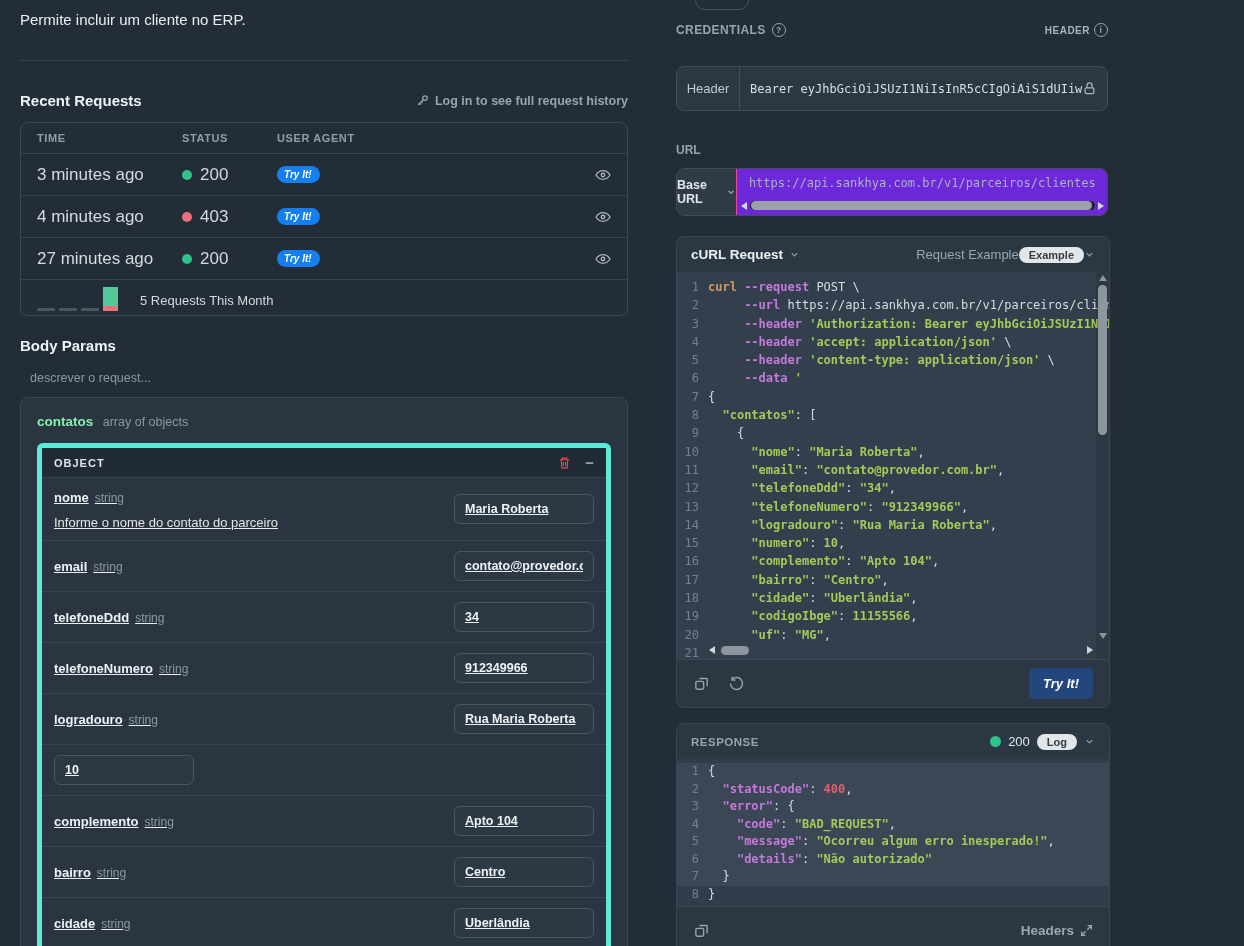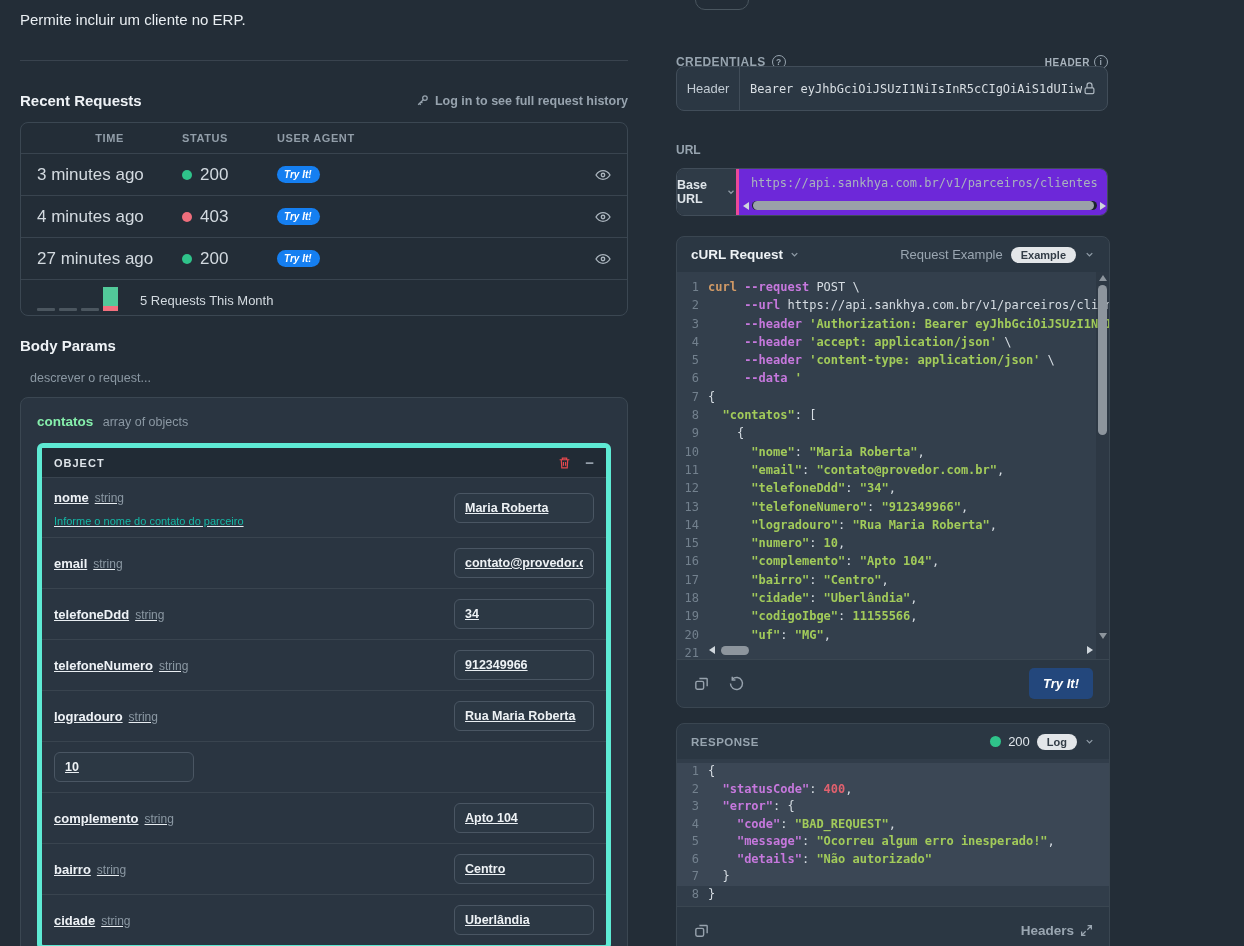--- a/index.html
+++ b/index.html
@@ -9,21 +9,21 @@
   
   .left-col{position:absolute;left:20px;top:0;width:608px;}
   .desc{position:absolute;top:11px;left:0;font-size:15px;color:#e9eef2;}
   .divider{position:absolute;top:60px;left:0;width:608px;border:none;border-top:1px solid #39434e;margin:0;}
   .rr-head{position:absolute;top:92px;left:0;width:608px;display:flex;justify-content:space-between;align-items:center;}
   .rr-head h2{margin:0;font-size:15px;font-weight:bold;color:#eef2f6;}
   .login-link{display:flex;align-items:center;gap:6px;color:#97a3ae;font-size:12.5px;font-weight:bold;cursor:pointer;}
   .rr-table{position:absolute;top:122px;left:0;width:606px;border:1px solid #3b4752;border-radius:8px;}
   .rr-row{display:flex;align-items:center;height:41px;border-top:1px solid #39444f;}
   .rr-header{height:30px;border-top:none;}
-  .rr-header span{font-size:11px;font-weight:bold;letter-spacing:.6px;color:#929ea9;text-align:center;}
+  .rr-header span{font-size:11px;font-weight:bold;letter-spacing:.6px;color:#929ea9;}
   .c-time{width:145px;padding-left:16px;}
   .c-status{width:95px;display:flex;align-items:center;gap:8px;}
   .c-agent{flex:1;display:flex;align-items:center;}
   .cell-text{font-size:17px;color:#d3dae0;}
   .dot{width:10px;height:10px;border-radius:50%;display:inline-block;}
   .try-badge{display:inline-block;background:#157ff1;color:#fff;font-size:10px;font-weight:bold;font-style:italic;
              padding:3px 8px 3px 7px;border-radius:10px;}
   .eye-btn{margin-left:auto;margin-right:16px;color:#aab4bd;cursor:pointer;display:flex;}
   .rr-footer{display:flex;align-items:flex-end;height:31px;border-top:1px solid #39444f;padding:0 0 4px 16px;}
   .spark{display:flex;align-items:flex-end;gap:4px;margin-right:22px;}
@@ -42,59 +42,59 @@
   .obj-head{display:flex;align-items:center;height:29px;background:#212b35;padding:0 12px;border-bottom:1px solid #39444f;}
   .obj-head .obj-label{font-size:11px;font-weight:bold;letter-spacing:1px;color:#dfe5ea;}
   .obj-icons{margin-left:auto;display:flex;align-items:center;gap:14px;}
   .trash{color:#e5484d;cursor:pointer;display:flex;}
   .minus{color:#9aa5b0;font-size:15px;font-weight:bold;cursor:pointer;line-height:1;}
   .field-row{display:flex;align-items:center;padding:10px 12px;border-top:1px solid #39444f;min-height:30px;text-decoration:underline;}
   .field-row:first-child{border-top:none;}
   .field-left{flex:1;}
   .f-name{font-size:13px;font-weight:bold;color:#eef2f6;}
   .f-type{font-size:12px;color:#8b98a3;margin-left:6px;}
-  .f-desc{font-size:11px;color:#14b8a6;margin-top:9px;}
+  .f-desc{font-size:13px;color:#e5e5e5;margin-top:9px;}
   .f-input{width:118px;height:28px;background:#2c3844;border:1px solid #4a5663;border-radius:6px;
            color:#eef2f5;font-weight:bold;font-size:12.5px;padding:0 10px;
            font-family:"Liberation Sans",sans-serif;outline:none;}
   
   .right-col{position:absolute;left:676px;top:0;width:432px;}
   .frag-btn{position:absolute;left:19px;top:-12px;width:52px;height:20px;border:1.5px solid #4a565f;border-radius:10px;}
   .sec-label-row{position:absolute;left:0;width:432px;display:flex;justify-content:space-between;align-items:center;}
-  .cred-row{top:55px;}
+  .cred-row{top:23px;}
   .sec-label{font-size:12px;font-weight:bold;color:#97a4af;letter-spacing:.4px;display:flex;align-items:center;gap:6px;}
   .circle-ic{width:12px;height:12px;border:1.2px solid #97a4af;border-radius:50%;display:inline-flex;
              align-items:center;justify-content:center;font-size:8.5px;font-weight:bold;color:#97a4af;}
   .hdr-right{font-size:10px;font-weight:bold;letter-spacing:.5px;color:#a8b3bd;display:flex;align-items:center;gap:4px;}
   .cred-box{position:absolute;top:66px;left:0;width:430px;height:43px;background:#2b3743;border:1px solid #414d59;
             border-radius:8px;display:flex;align-items:stretch;overflow:hidden;}
   .cred-label{width:62px;display:flex;align-items:center;justify-content:center;font-size:13px;color:#c2cbd3;
               border-right:1px solid #414d59;}
   .cred-value{flex:1;display:flex;align-items:center;padding:0 10px;font-size:12px;color:#d9dfe4;
               white-space:nowrap;overflow:hidden;cursor:text;}
   .lock{display:flex;align-items:center;padding-right:10px;color:#aab4bd;}
   .url-label{position:absolute;top:143px;left:0;font-size:12px;font-weight:bold;color:#97a4af;}
   .url-bar{position:absolute;top:168px;left:0;width:430px;height:46px;border:1px solid #414d59;border-radius:8px;
            display:flex;overflow:hidden;}
   .base-seg{width:94px;background:#2f3b47;display:flex;align-items:center;justify-content:center;gap:19px;
-            font-size:12.5px;font-weight:bold;color:#dfe5ea;border-right:3px solid #ec4899;cursor:pointer;}
+            font-size:12.5px;font-weight:bold;color:#dfe5ea;border-right:1px solid #ec4899;cursor:pointer;}
   .url-seg{flex:1;background:#6d28d9;position:relative;}
   .url-text{padding:7px 12px 0 12px;font-size:12px;color:#a9b4bd;white-space:nowrap;overflow:hidden;}
   .hscroll{position:absolute;left:4px;right:4px;bottom:3px;height:13px;display:flex;align-items:center;gap:3px;}
   .hs-arrow{width:0;height:0;border-top:4px solid transparent;border-bottom:4px solid transparent;}
   .hs-left{border-right:6px solid #cfd6dc;}
   .hs-right{border-left:6px solid #cfd6dc;}
   .hs-track{flex:1;height:9px;background:#1b242d;border-radius:5px;position:relative;}
   .hs-thumb{position:absolute;top:0;height:9px;background:#9aa1a8;border-radius:5px;cursor:grab;}
   
   .curl-card{position:absolute;top:236px;left:0;width:432px;height:470px;background:#2b3743;
              border:1px solid #3a4651;border-radius:8px;overflow:hidden;}
   .panel-head{display:flex;align-items:center;height:35px;padding:0 14px;}
   .panel-title{font-size:13.5px;font-weight:bold;color:#eef2f5;display:flex;align-items:center;gap:6px;cursor:pointer;}
-  .panel-right{margin-left:auto;display:flex;align-items:center;gap:8px;}
+  .panel-right{margin-left:auto;display:flex;align-items:center;gap:0;}
   .req-example{font-size:13px;color:#9aa6b1;}
   .pill{background:#e3e6e9;color:#333d47;font-size:11px;font-weight:bold;border-radius:10px;padding:2px 10px;cursor:pointer;}
   .chev{color:#8e9aa5;display:flex;}
   .code-area{position:relative;background:#333f4c;height:387px;padding-top:6px;box-sizing:border-box;overflow:hidden;}
   .code-line{display:flex;white-space:pre;font-family:"DejaVu Sans Mono",monospace;font-size:12px;line-height:18.3px;}
   .resp .code-line{line-height:17.5px;}
   .ln{width:22px;min-width:22px;text-align:right;margin-right:9px;color:#73818e;user-select:none;}
   .t-cmd{color:#d19a66;font-weight:bold;}
   .t-flag{color:#c678dd;font-weight:bold;}
   .t-plain{color:#d6dde3;}

